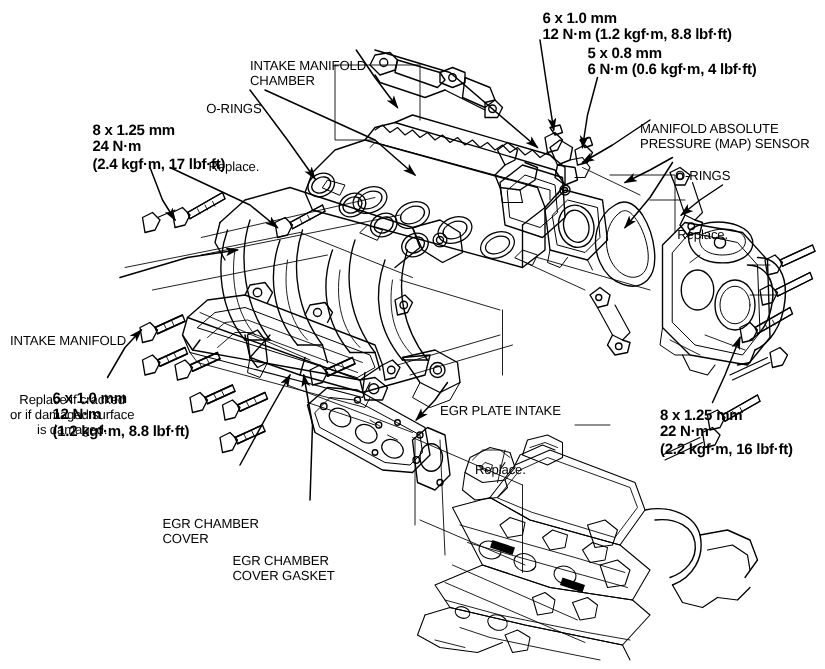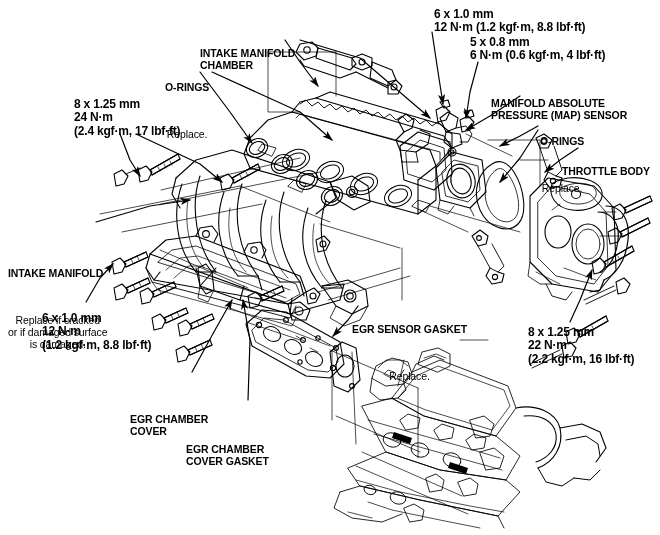--- a/index.html
+++ b/index.html
@@ -6,21 +6,21 @@
   #page{
     position:relative;
     width:660px;height:535px;
     background:#ffffff;
     overflow:hidden;
     font-family:"Liberation Sans", sans-serif;
     color:#000000;
   }
   #art{position:absolute;left:0;top:0;width:660px;height:535px;}
   .lbl{position:absolute;white-space:pre;line-height:1.12;}
-  .lbl .hd{font-weight:bold;font-size:10.5px;letter-spacing:-0.1px;}
+  .lbl .hd{font-weight:normal;font-size:10.5px;letter-spacing:-0.1px;}
   .lbl .sub{font-weight:normal;font-size:10.5px;letter-spacing:-0.1px;text-align:center;}
   .lbl.spec{font-weight:bold;font-size:12px;letter-spacing:-0.2px;}
 </style>
 </head>
 <body>
 
 <div id="page">
 
   <svg id="art" viewBox="0 0 660 535">
     <defs>
@@ -528,41 +528,38 @@
     <div class="hd">EGR CHAMBER
 COVER</div>
   </div>
 
   <div class="lbl" style="left:186px;top:408px;">
     <div class="hd">EGR CHAMBER
 COVER GASKET</div>
   </div>
 
   <div class="lbl" style="left:352px;top:288px;">
-    <div class="hd">EGR SENSOR GASKET</div>
+    <div class="hd">EGR PLATE INTAKE</div>
     <div class="sub">Replace.</div>
   </div>
 
   <div class="lbl spec" style="left:434px;top:8px;">6 x 1.0 mm
 12 N·m (1.2 kgf·m, 8.8 lbf·ft)</div>
 
   <div class="lbl spec" style="left:470px;top:36px;">5 x 0.8 mm
 6 N·m (0.6 kgf·m, 4 lbf·ft)</div>
 
-  <div class="lbl" style="left:491px;top:62px;">
+  <div class="lbl" style="left:512px;top:62px;">
     <div class="hd">MANIFOLD ABSOLUTE
 PRESSURE (MAP) SENSOR</div>
   </div>
 
   <div class="lbl" style="left:540px;top:100px;">
     <div class="hd">O-RINGS</div>
     <div class="sub">Replace.</div>
   </div>
 
-  <div class="lbl" style="left:562px;top:130px;">
-    <div class="hd">THROTTLE BODY</div>
-  </div>
 
   <div class="lbl spec" style="left:528px;top:326px;">8 x 1.25 mm
 22 N·m
 (2.2 kgf·m, 16 lbf·ft)</div>
 
 </div>
 
 </body></html>

